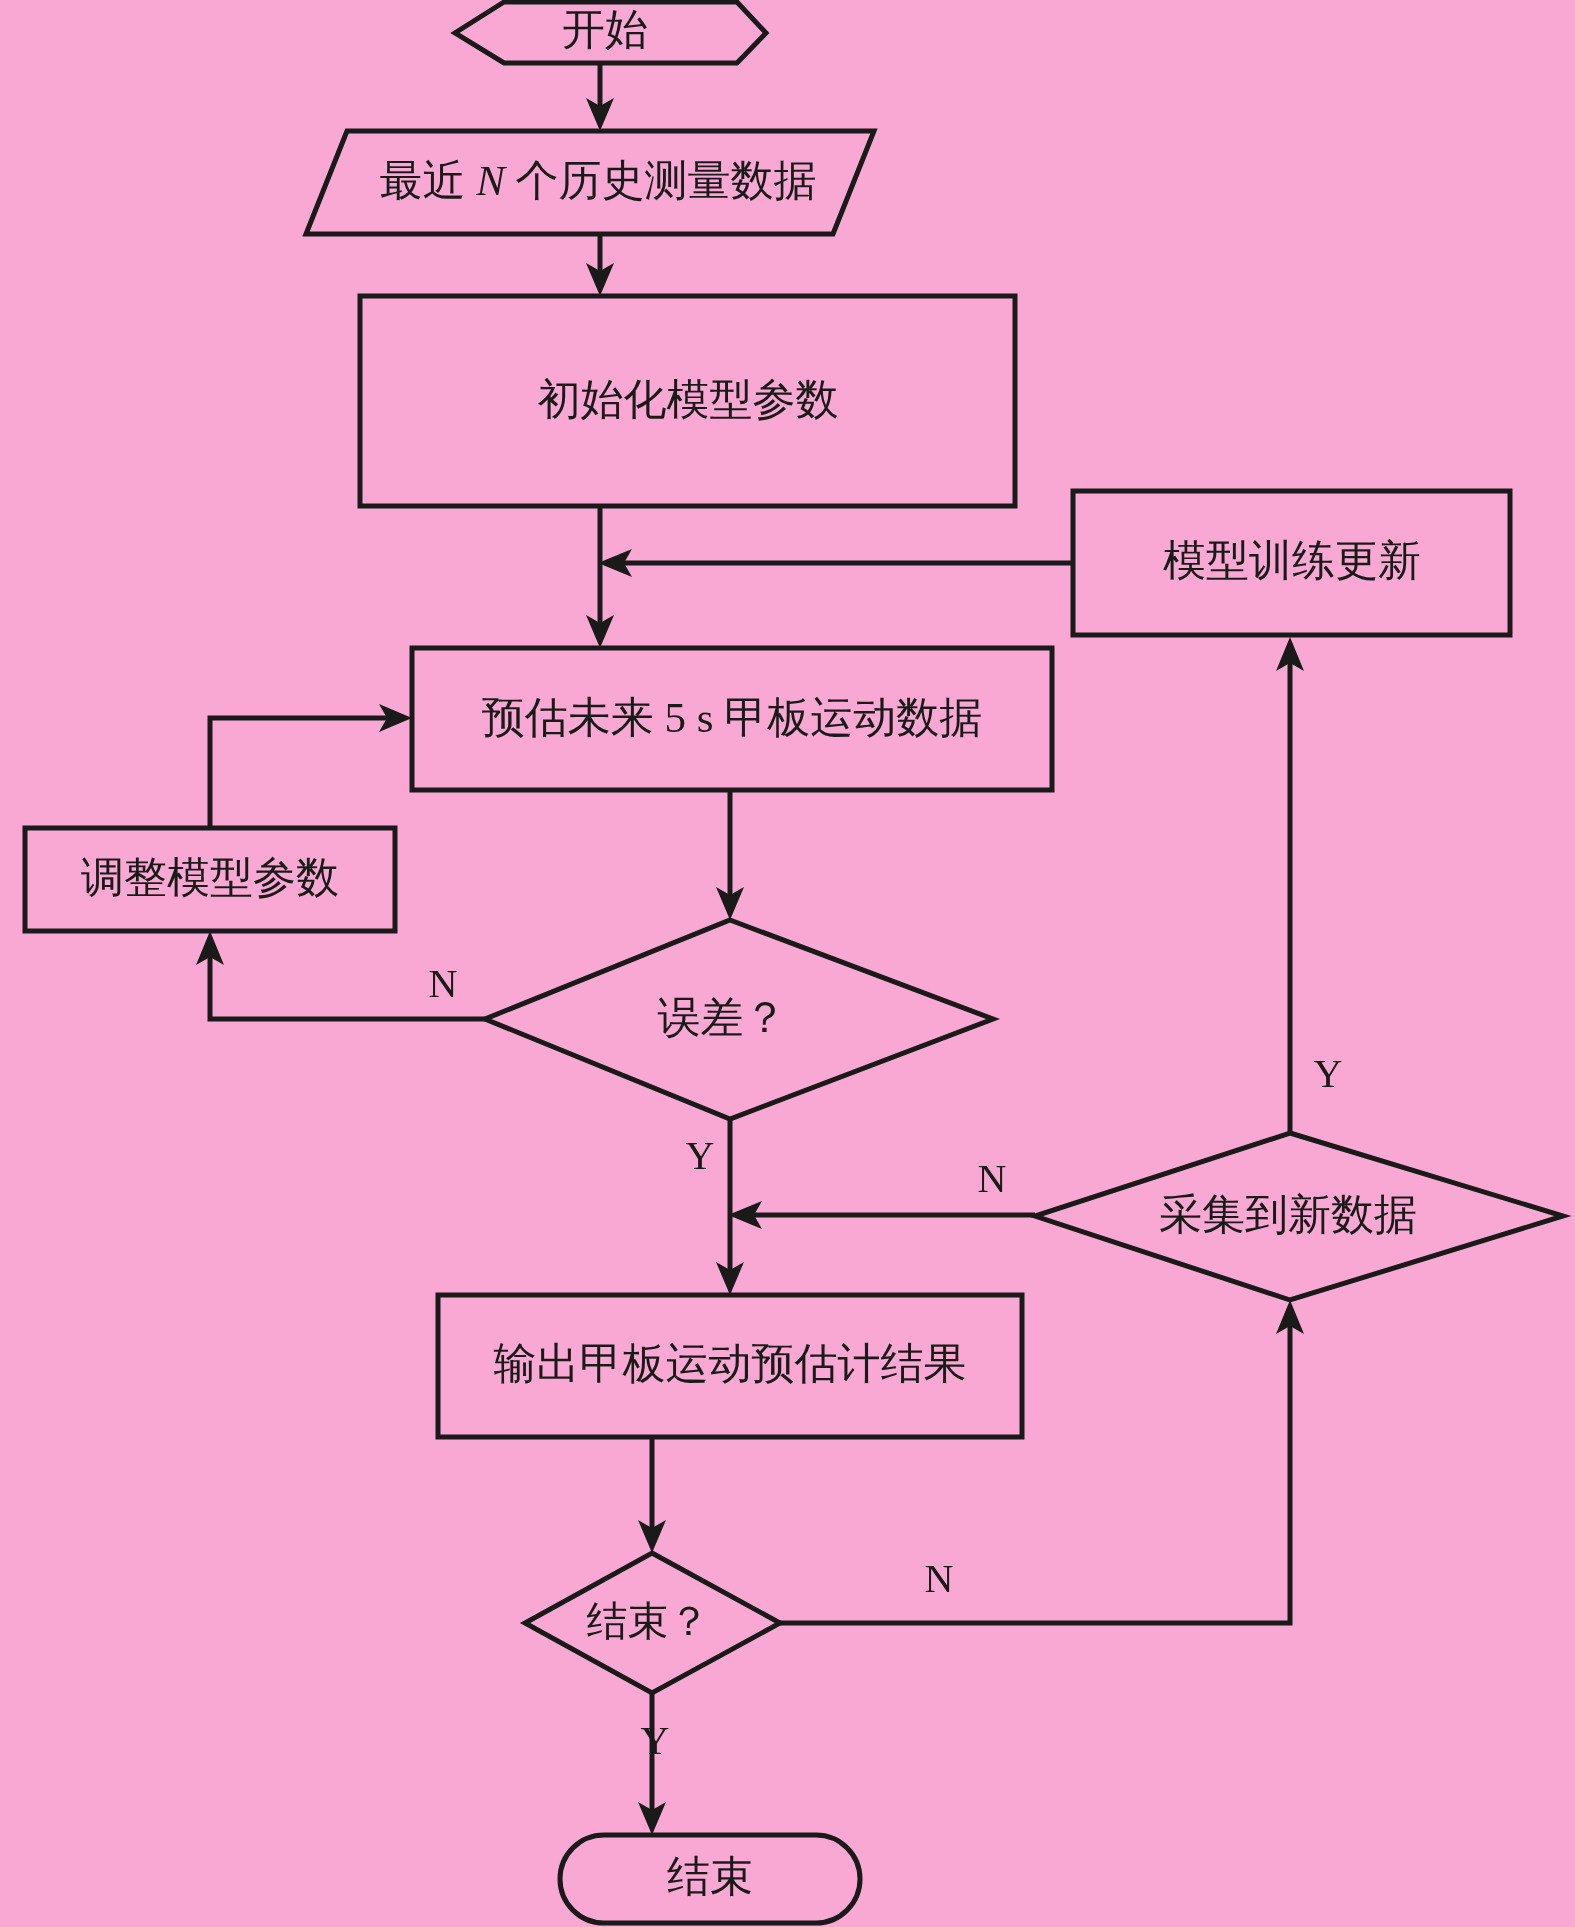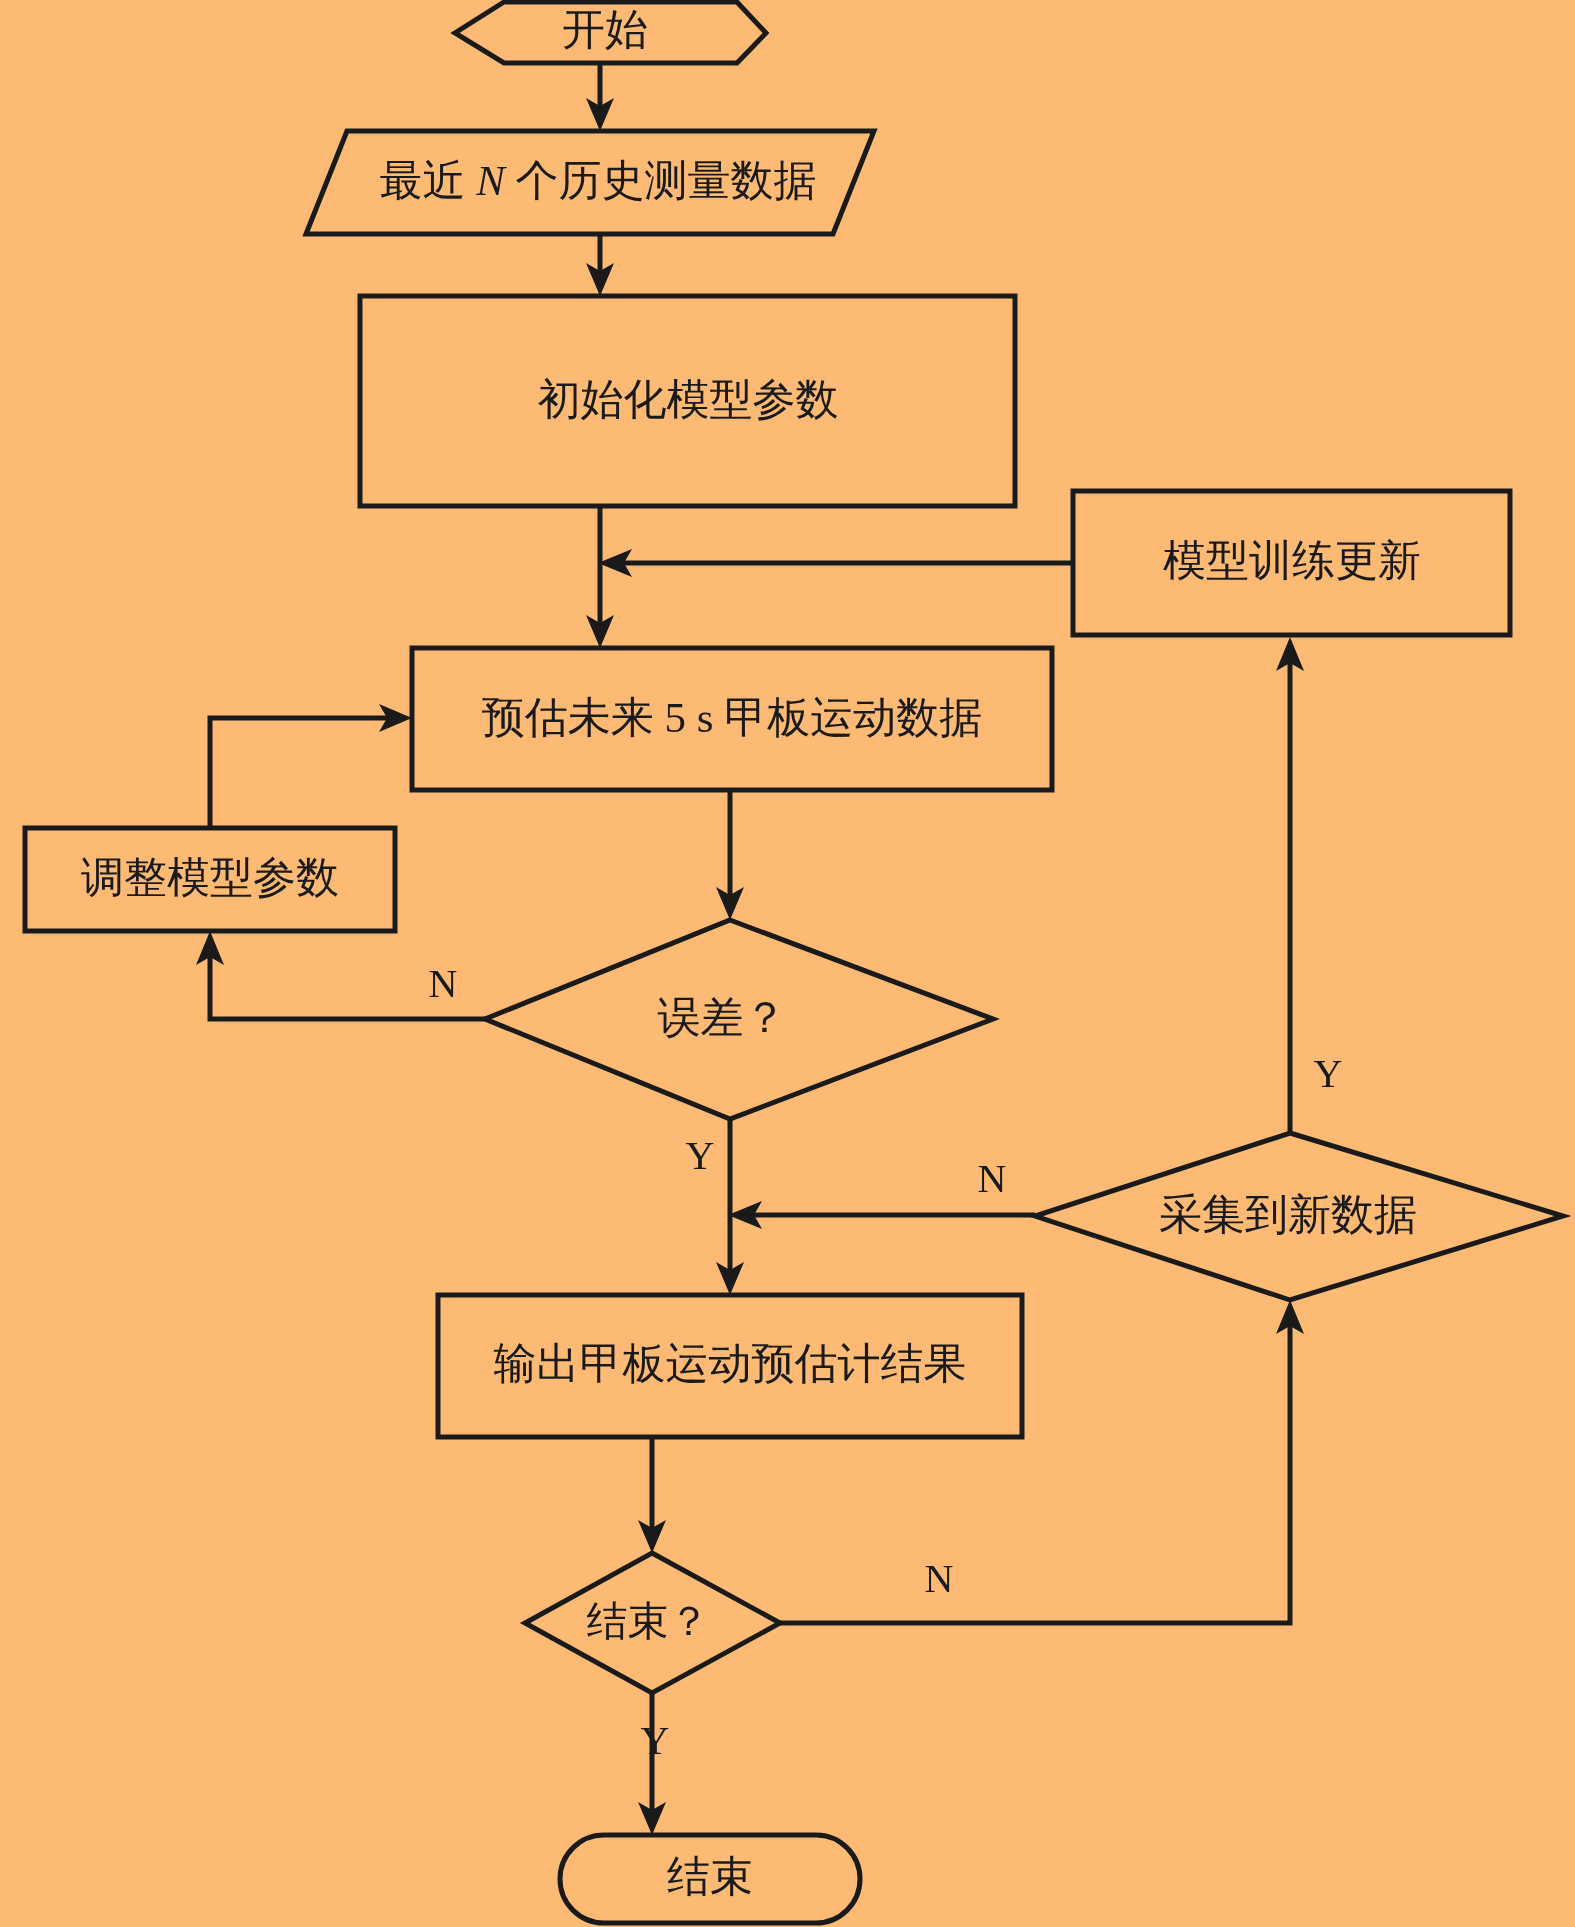--- a/index.html
+++ b/index.html
@@ -4,21 +4,21 @@
 <style>
   html, body {
     margin: 0;
     padding: 0;
     background: #ffffff;
   }
   #canvas {
     position: relative;
     width: 1575px;
     height: 1927px;
-    background: #fdba74;
+    background: #f9a8d4;
     font-family: "Liberation Serif", "DejaVu Serif", serif;
   }
   svg.flow {
     position: absolute;
     left: 0;
     top: 0;
     width: 1575px;
     height: 1927px;
   }
   .shape-line {

